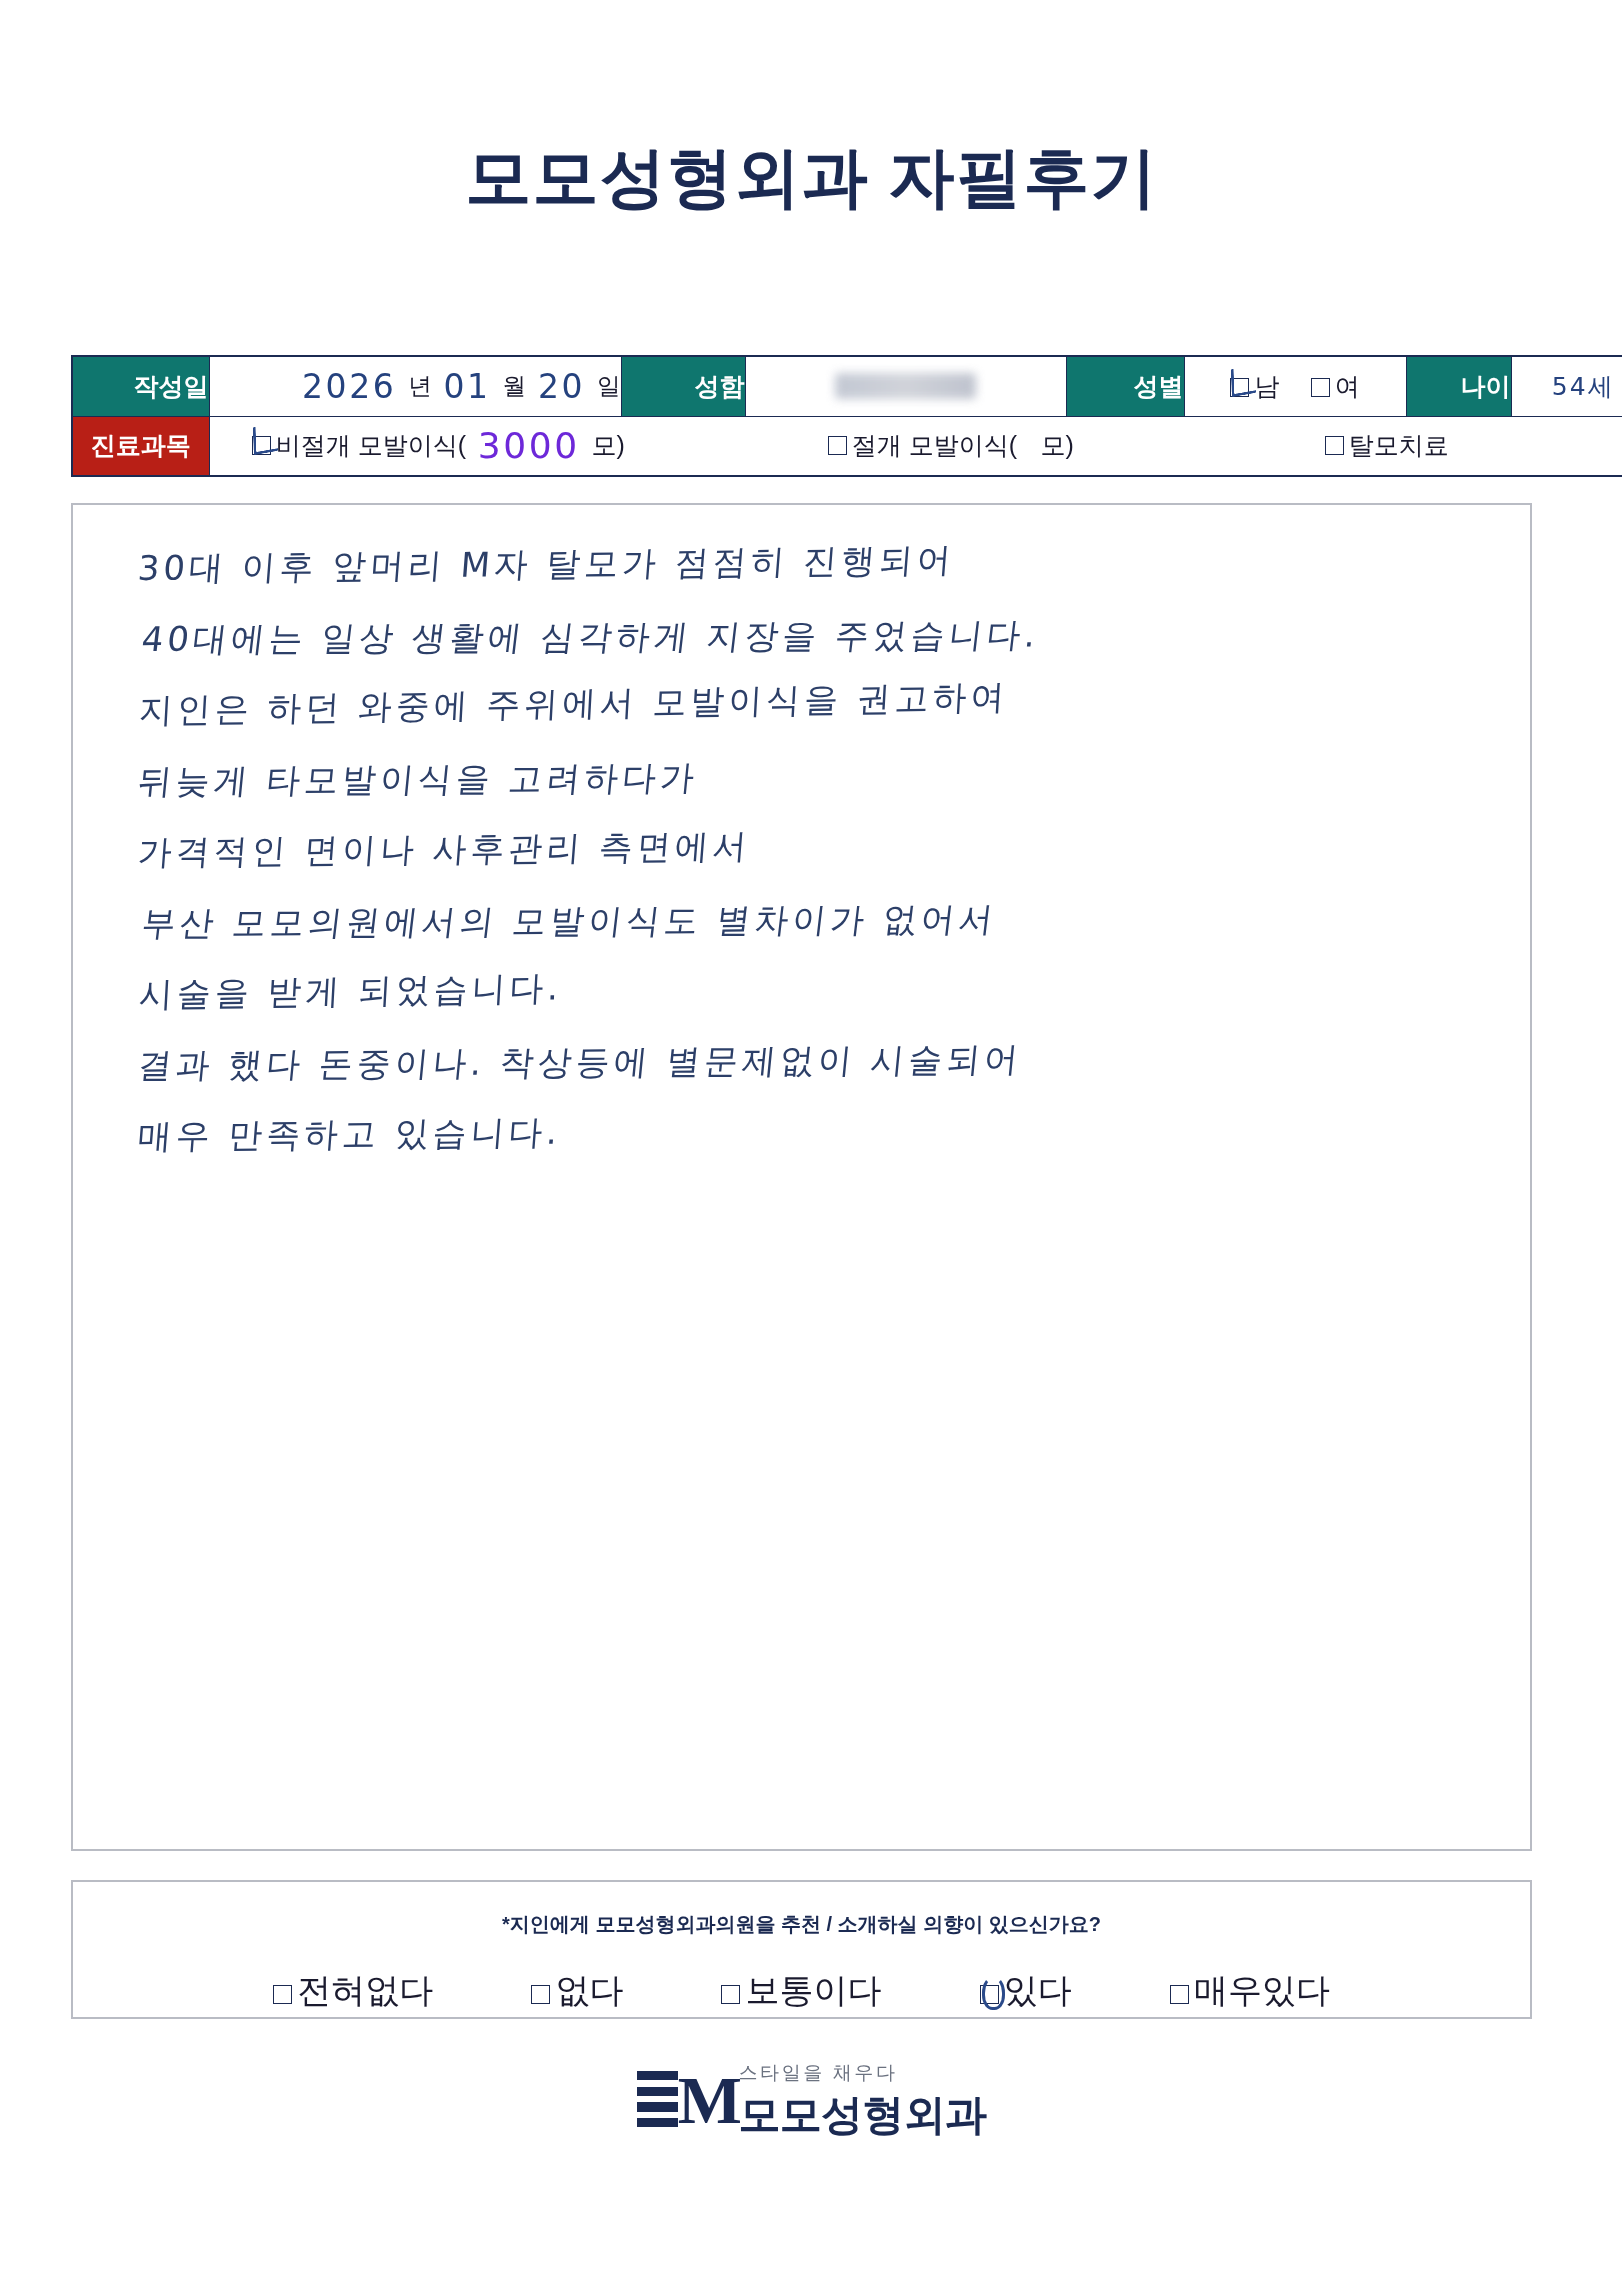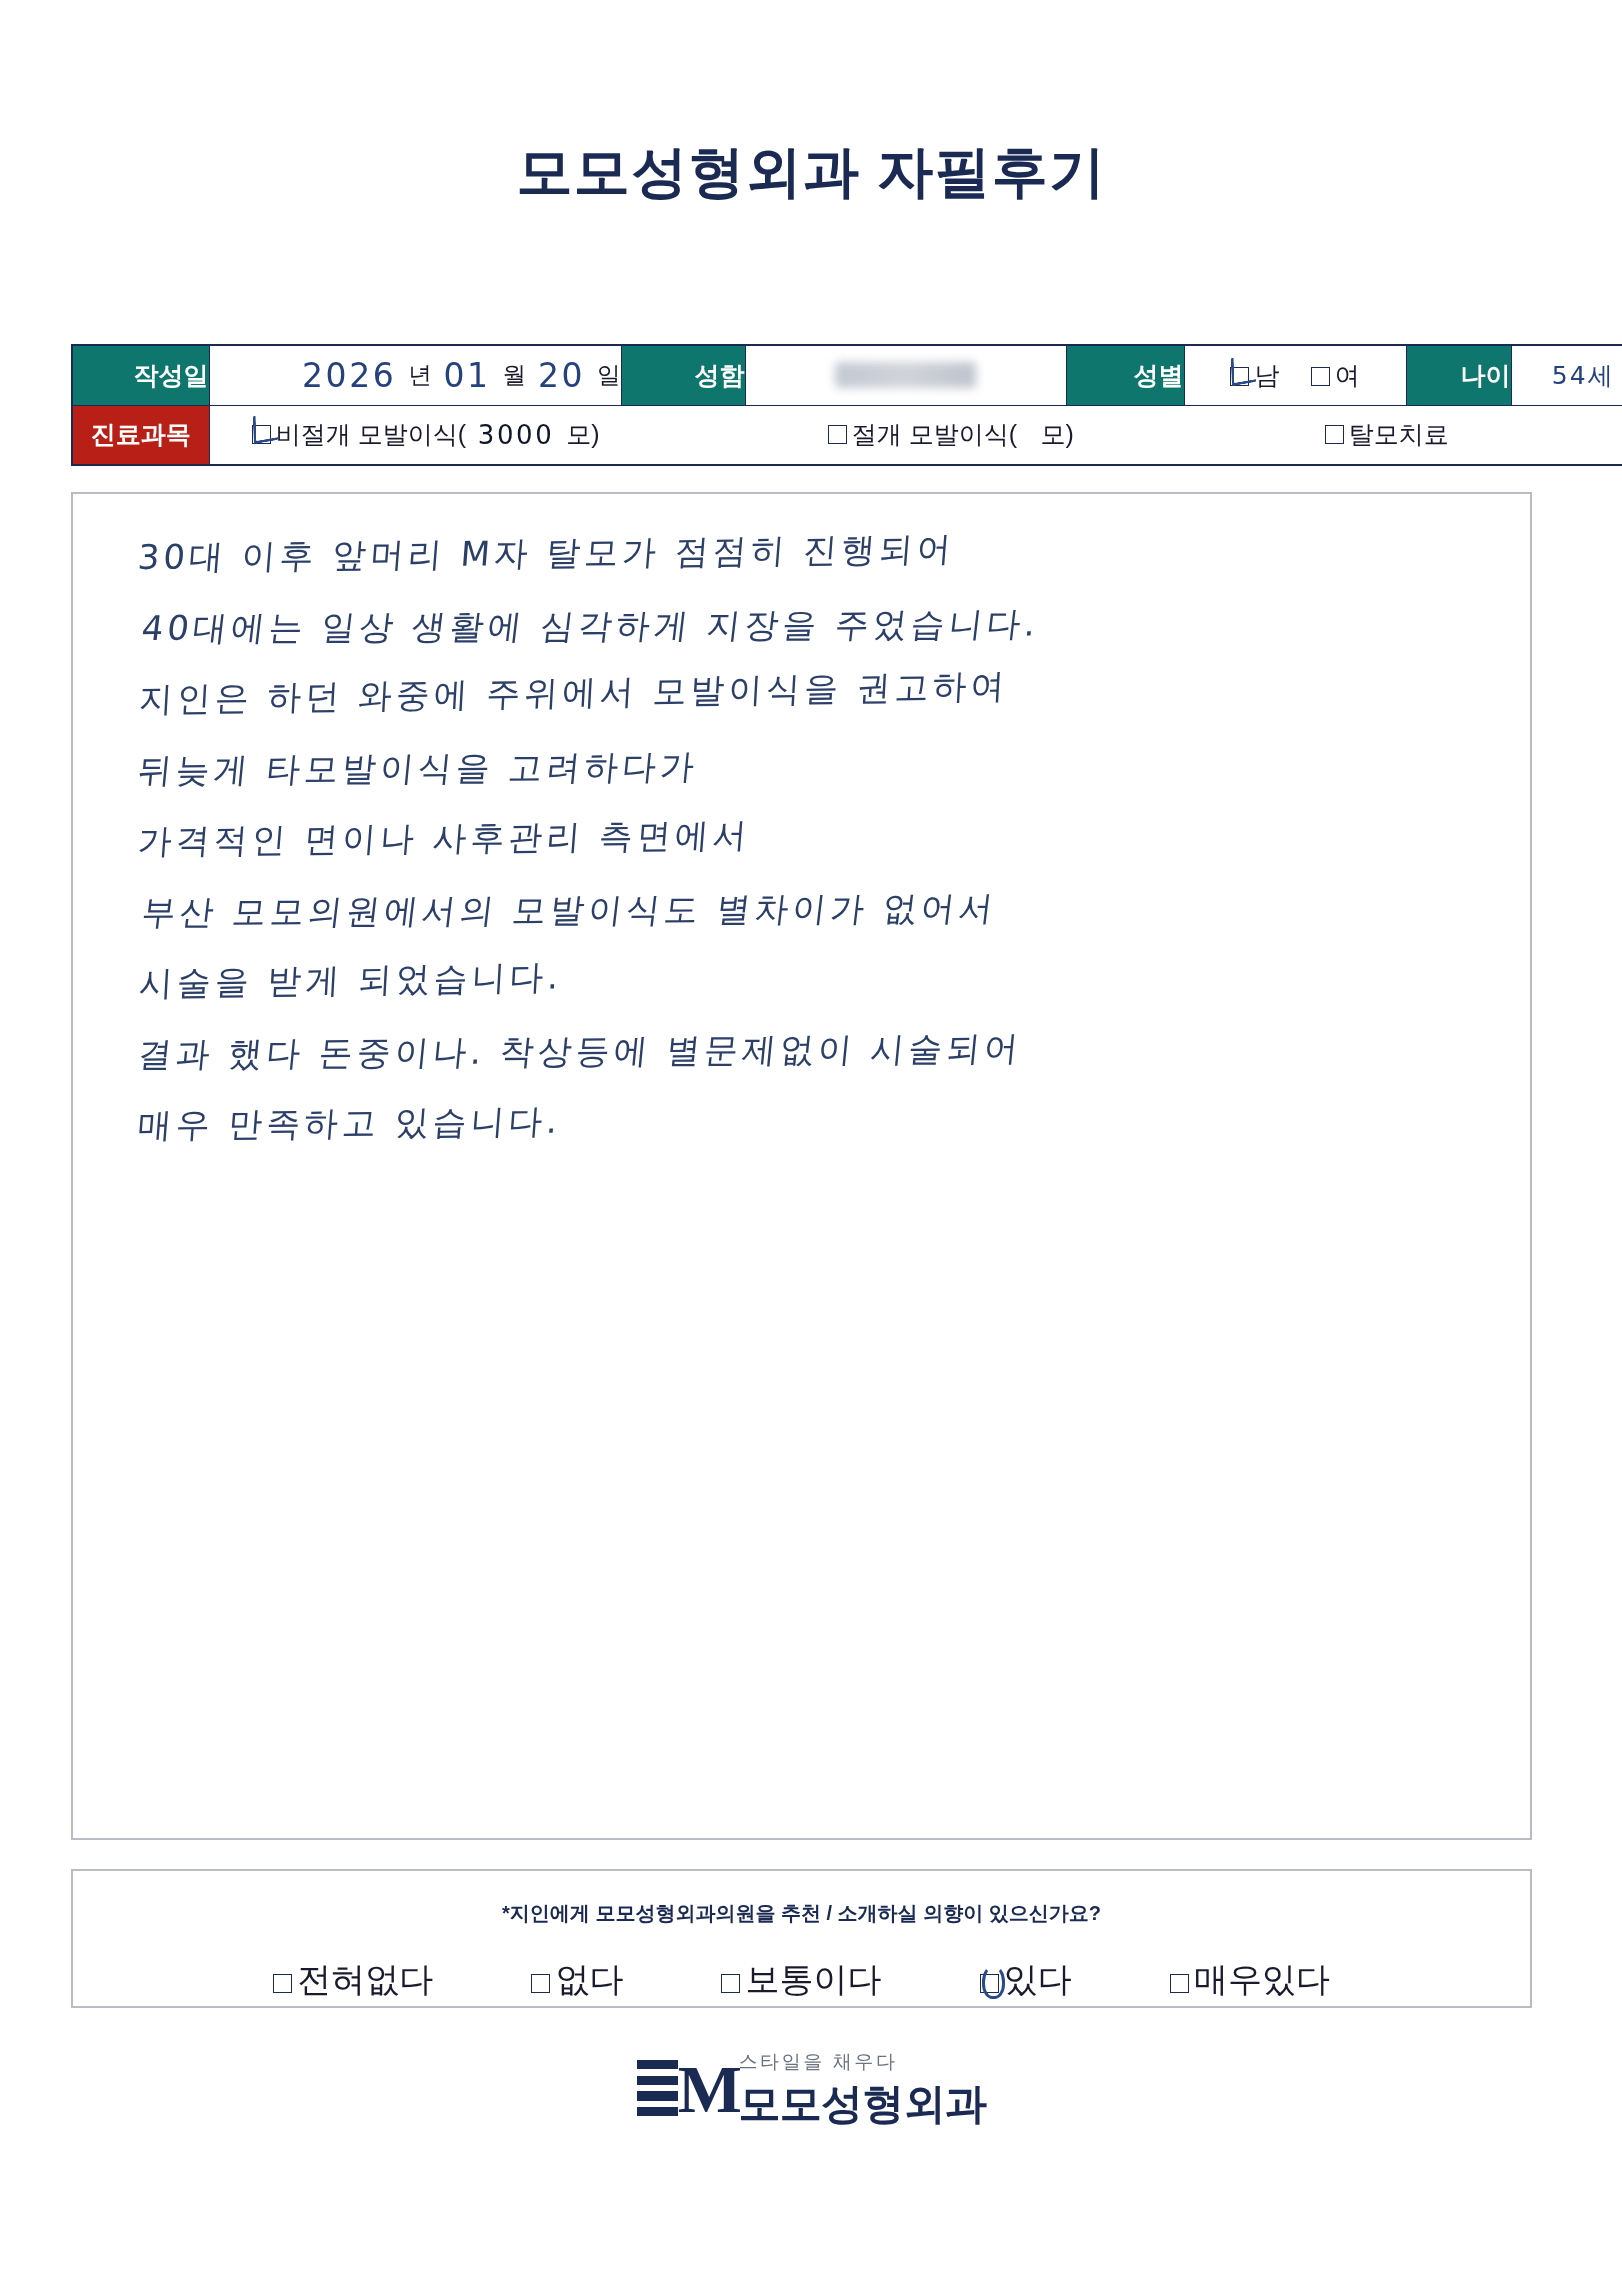--- a/index.html
+++ b/index.html
@@ -19,21 +19,21 @@
     position: relative;
     width: 1623px;
     height: 2295px;
     box-sizing: border-box;
     padding: 0 71px;
   }
 
   
   .title {
     text-align: center;
-    font-size: 56px;
+    font-size: 66px;
     font-weight: bold;
     color: #1b2a52;
     letter-spacing: 1.3px;
     padding-top: 141px;
     line-height: 1.1;
   }
 
   
   .form-table {
     margin-top: 141px;
@@ -146,22 +146,22 @@
   .opt {
     display: flex;
     align-items: center;
     white-space: nowrap;
   }
   .opt.o1 { width: 576px; padding-left: 20px; }
   .opt.o2 { width: 497px; }
   .opt.o3 { width: auto; }
   .hw-num {
     font-family: "DejaVu Sans", sans-serif;
-    color: #0f172a;
-    font-size: 26px;
+    color: #6d28d9;
+    font-size: 36px;
     letter-spacing: 2.6px;
     margin: 0 11.8px;
   }
 
   
   .body-box {
     margin-top: 26px;
     border: 2px solid #b9bcc4;
     width: 1461px;
     height: 1348px;

